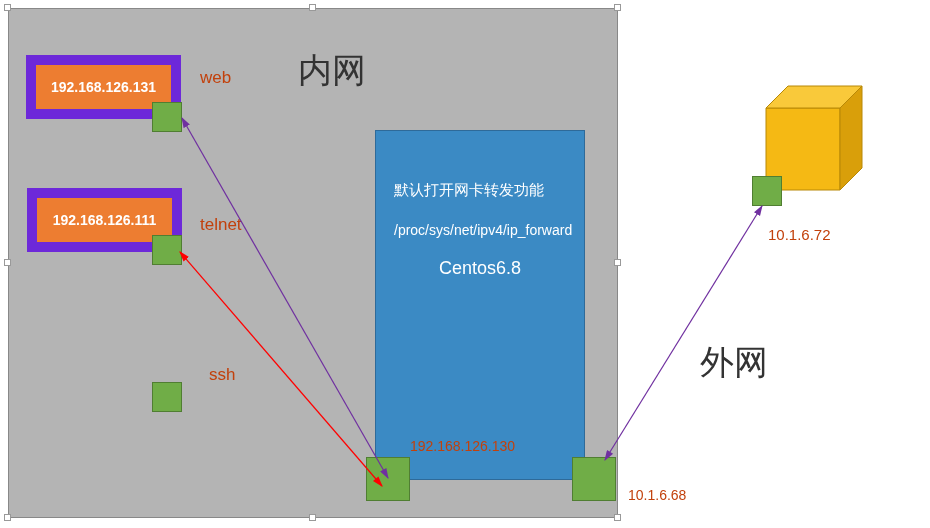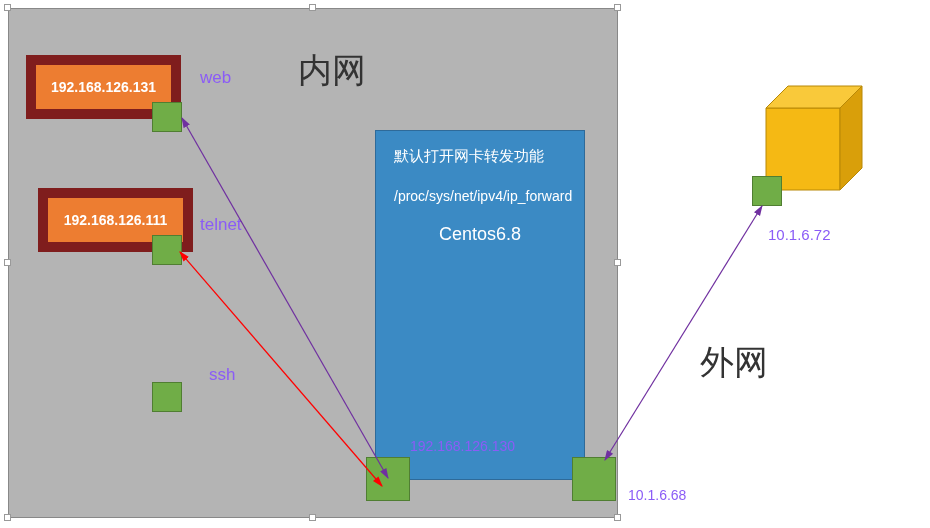--- a/index.html
+++ b/index.html
@@ -1,25 +1,25 @@
 <!DOCTYPE html>
 <html><head>
 <meta charset="utf-8">
 <style>
 * { box-sizing: border-box; margin: 0; padding: 0; }
 body { font-family: "Microsoft YaHei", Arial, sans-serif; background: #fff; width: 930px; height: 528px; position: relative; }
 .canvas { position: absolute; left: 0; top: 0; width: 930px; height: 528px; }
 .inner-box { position: absolute; left: 8px; top: 8px; width: 610px; height: 510px; background: #b4b4b4; border: 1px solid #888; }
 .sel-handle { position: absolute; width: 7px; height: 7px; background: #fff; border: 1px solid #999; }
-.bevel-box { position: absolute; width: 155px; height: 64px; background: #ed7d31; border: 10px solid #7f1d1d; color: #fff; font-weight: bold; font-size: 14px; display: flex; align-items: center; justify-content: center; }
+.bevel-box { position: absolute; width: 155px; height: 64px; background: #ed7d31; border: 10px solid #6d28d9; color: #fff; font-weight: bold; font-size: 14px; display: flex; align-items: center; justify-content: center; }
 .green-sq { position: absolute; width: 30px; height: 30px; background: #70ad47; border: 1px solid #507e32; }
 .green-sq.lg { width: 44px; height: 44px; }
-.label { position: absolute; font-size: 17px; color: #8b5cf6; }
+.label { position: absolute; font-size: 17px; color: #c2410c; }
 .title { position: absolute; font-size: 34px; color: #333; }
-.centos { position: absolute; left: 375px; top: 130px; width: 210px; height: 350px; background: #3b8ac4; border: 1px solid #2e6a99; color: #fff; padding: 16px 18px 0 18px; font-size: 15px; }
+.centos { position: absolute; left: 375px; top: 130px; width: 210px; height: 350px; background: #3b8ac4; border: 1px solid #2e6a99; color: #fff; padding: 50px 18px 0 18px; font-size: 15px; }
 .centos .line2 { margin-top: 22px; font-size: 14px; }
 .centos .name { margin-top: 20px; font-size: 18px; text-align: center; }
 svg.arrows { position: absolute; left: 0; top: 0; width: 930px; height: 528px; pointer-events: none; }
 </style>
 </head>
 <body>
 
 <div class="canvas">
 
   <div class="inner-box"></div>
@@ -35,21 +35,21 @@
 
   <span class="title" style="left:298px;top:48px">内网</span>
   <span class="title" style="left:700px;top:340px">外网</span>
 
   <div class="bevel-box" style="left:26px;top:55px">
     <span>192.168.126.131</span>
   </div>
   <div class="green-sq" style="left:152px;top:102px"></div>
   <span class="label" style="left:200px;top:68px">web</span>
 
-  <div class="bevel-box" style="left:38px;top:188px">
+  <div class="bevel-box" style="left:27px;top:188px">
     <span>192.168.126.111</span>
   </div>
   <div class="green-sq" style="left:152px;top:235px"></div>
   <span class="label" style="left:200px;top:215px">telnet</span>
 
   <div class="green-sq" style="left:152px;top:382px"></div>
   <span class="label" style="left:209px;top:365px">ssh</span>
 
   <div class="centos">
     <div>默认打开网卡转发功能</div>

